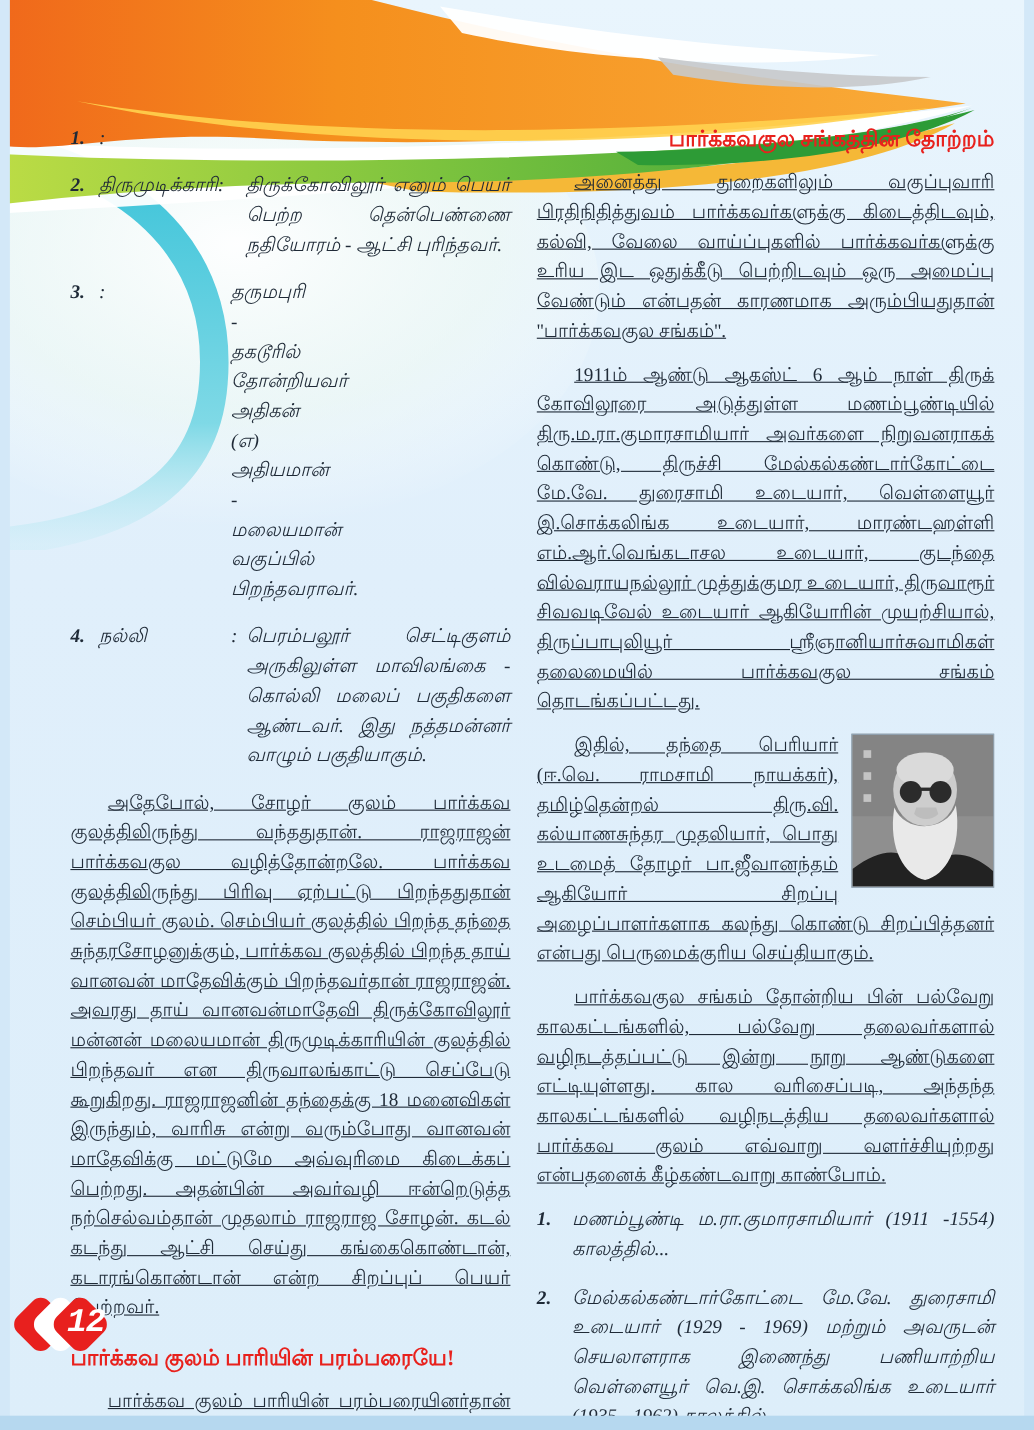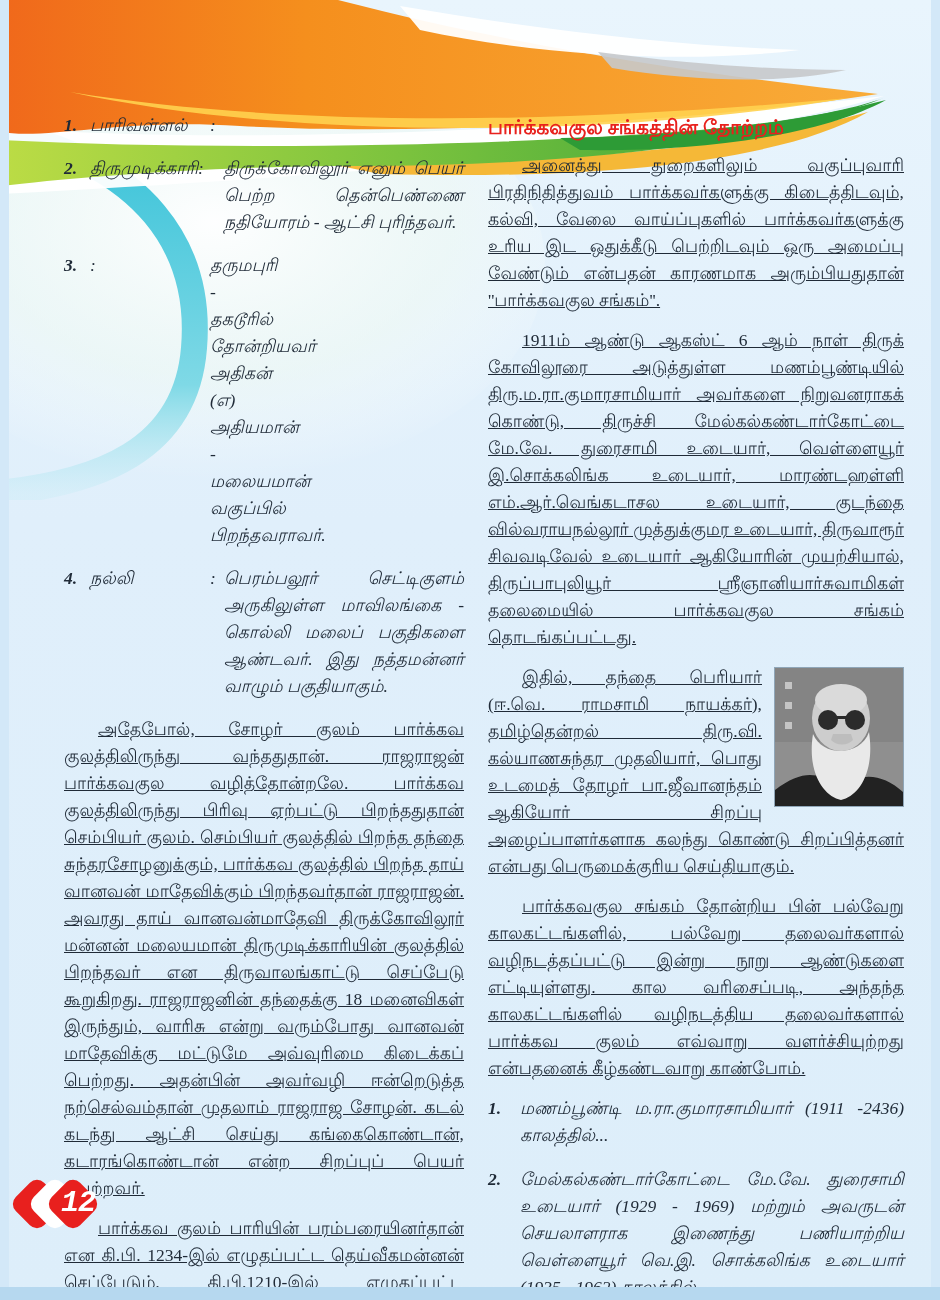--- a/index.html
+++ b/index.html
@@ -24,21 +24,21 @@
   }
   .gloss-item{
     display:grid;grid-template-columns:26px 120px 14px 1fr;
     margin-bottom:16px;font-style:italic;
   }
   .gloss-item .num{font-weight:bold;}
   .sec-heading{
     color:#e8211d;font-size:20px;line-height:27px;font-weight:bold;
     margin:20px 0 11px 0;text-align:left;font-style:normal;
   }
-  .sec-heading.first{margin-top:2px;}
+  .sec-heading.first{margin-top:2px;text-align:right;}
   p.para{margin:0 0 13px 0;text-indent:34px;text-decoration:underline;}
   p.para.last{margin-bottom:0;}
   .photo-frame{
     float:right;width:130px;height:140px;margin:3px 0 4px 12px;
     border:1px solid #8fa6b8;background:#9b9b9b;box-sizing:border-box;
   }
   .photo-frame svg{display:block;width:100%;height:100%;}
   .timeline-item{
     display:grid;grid-template-columns:32px 1fr;
     margin-bottom:17px;font-style:italic;
@@ -94,21 +94,20 @@
     <path d="M 400 6 C 540 30, 680 46, 800 50 C 690 64, 540 56, 420 30 Z" fill="#ffffff" opacity="0.95"></path>
     <path d="M 598 52 C 690 64, 772 70, 846 70 C 780 84, 698 82, 612 68 Z" fill="#c7c9cb" opacity="0.9"></path>
   </svg>
 
   <div class="columns">
 
     <div class="col-left">
 
       <div class="gloss-item">
         <span class="num">1.</span>
-        <span class="term">பாரிவள்ளல்</span>
         <span class="sep">:</span>
       </div>
       <div class="gloss-item">
         <span class="num">2.</span>
         <span class="term">திருமுடிக்காரி:</span>
         <span class="sep"></span>
         <span class="def">திருக்கோவிலூர் எனும் பெயர் பெற்ற தென்பெண்ணை நதியோரம் - ஆட்சி புரிந்தவர்.</span>
       </div>
       <div class="gloss-item">
         <span class="num">3.</span>
@@ -117,20 +116,21 @@
       </div>
       <div class="gloss-item">
         <span class="num">4.</span>
         <span class="term">நல்லி</span>
         <span class="sep">:</span>
         <span class="def">பெரம்பலூர் செட்டிகுளம் அருகிலுள்ள மாவிலங்கை - கொல்லி மலைப் பகுதிகளை ஆண்டவர். இது நத்தமன்னர் வாழும் பகுதியாகும்.</span>
       </div>
 
       <p class="para">அதேபோல், சோழர் குலம் பார்க்கவ குலத்திலிருந்து வந்ததுதான். ராஜராஜன் பார்க்கவகுல வழித்தோன்றலே. பார்க்கவ குலத்திலிருந்து பிரிவு ஏற்பட்டு பிறந்ததுதான் செம்பியர் குலம். செம்பியர் குலத்தில் பிறந்த தந்தை சுந்தரசோழனுக்கும், பார்க்கவ குலத்தில் பிறந்த தாய் வானவன் மாதேவிக்கும் பிறந்தவர்தான் ராஜராஜன். அவரது தாய் வானவன்மாதேவி திருக்கோவிலூர் மன்னன் மலையமான் திருமுடிக்காரியின் குலத்தில் பிறந்தவர் என திருவாலங்காட்டு செப்பேடு கூறுகிறது. ராஜராஜனின் தந்தைக்கு 18 மனைவிகள் இருந்தும், வாரிசு என்று வரும்போது வானவன் மாதேவிக்கு மட்டுமே அவ்வுரிமை கிடைக்கப் பெற்றது. அதன்பின் அவர்வழி ஈன்றெடுத்த நற்செல்வம்தான் முதலாம் ராஜராஜ சோழன். கடல் கடந்து ஆட்சி செய்து கங்கைகொண்டான், கடாரங்கொண்டான் என்ற சிறப்புப் பெயர் பெற்றவர்.</p>
 
+      <h3 class="sec-heading">பார்க்கவ குலம் பாரியின் பரம்பரையே!</h3>
       <p class="para last">பார்க்கவ குலம் பாரியின் பரம்பரையினர்தான் என கி.பி. 1234-இல் எழுதப்பட்ட தெய்வீகமன்னன் செப்பேடும், கி.பி.1210-இல் எழுதப்பட்ட திருக்கோவிலூர் மேலமடம் தெய்வீக நரசிங்கராஜ உடையார் செப்பேடும் கூறுகின்றன. அதேபோல், தமிழகத்தில் ஆட்சி புரிந்த முற்கால சோழர்களில் மனுநீதிச்சோழன், முகுந்தன், சிபிச்சக்கரவர்த்தி, காந்தன், செம்பியன், கரிகாலன், கிள்ளிவளவன், நலங்கிள்ளி, தித்தன், பெருங்கிள்ளி, நல்லுதிரன், கோப்பெருஞ்சோழன், கோச்செங்கண் ஆகியோர் சூரிய குலத்தில் தோன்றிய பார்க்கவ இன மன்னர்கள் என பல வரலாற்றுச் சான்றுகள் தெரிவிக்கின்றன.</p>
     </div>
 
     <div class="col-right">
 
       <h3 class="sec-heading first">பார்க்கவகுல சங்கத்தின் தோற்றம்</h3>
       <p class="para">அனைத்து துறைகளிலும் வகுப்புவாரி பிரதிநிதித்துவம் பார்க்கவர்களுக்கு கிடைத்திடவும், கல்வி, வேலை வாய்ப்புகளில் பார்க்கவர்களுக்கு உரிய இட ஒதுக்கீடு பெற்றிடவும் ஒரு அமைப்பு வேண்டும் என்பதன் காரணமாக அரும்பியதுதான் ''பார்க்கவகுல சங்கம்''.</p>
       <p class="para">1911ம் ஆண்டு ஆகஸ்ட் 6 ஆம் நாள் திருக் கோவிலூரை அடுத்துள்ள மணம்பூண்டியில் திரு.ம.ரா.குமாரசாமியார் அவர்களை நிறுவனராகக் கொண்டு, திருச்சி மேல்கல்கண்டார்கோட்டை மே.வே. துரைசாமி உடையார், வெள்ளையூர் இ.சொக்கலிங்க உடையார், மாரண்டஹள்ளி எம்.ஆர்.வெங்கடாசல உடையார், குடந்தை வில்வராயநல்லூர் முத்துக்குமர உடையார், திருவாரூர் சிவவடிவேல் உடையார் ஆகியோரின் முயற்சியால், திருப்பாபுலியூர் ஸ்ரீஞானியார்சுவாமிகள் தலைமையில் பார்க்கவகுல சங்கம் தொடங்கப்பட்டது.</p>
 
       <div style="overflow:hidden;">
@@ -151,21 +151,21 @@
             <path d="M 56 72 C 62 78, 72 78, 78 72 L 76 66 L 58 66 Z" fill="#bdbdbd"></path>
           </svg>
         </span>
         <p class="para">இதில், தந்தை பெரியார் (ஈ.வெ. ராமசாமி நாயக்கர்), தமிழ்தென்றல் திரு.வி. கல்யாணசுந்தர முதலியார், பொது உடமைத் தோழர் பா.ஜீவானந்தம் ஆகியோர் சிறப்பு அழைப்பாளர்களாக கலந்து கொண்டு சிறப்பித்தனர் என்பது பெருமைக்குரிய செய்தியாகும்.</p>
       </div>
 
       <p class="para">பார்க்கவகுல சங்கம் தோன்றிய பின் பல்வேறு காலகட்டங்களில், பல்வேறு தலைவர்களால் வழிநடத்தப்பட்டு இன்று நூறு ஆண்டுகளை எட்டியுள்ளது. கால வரிசைப்படி, அந்தந்த காலகட்டங்களில் வழிநடத்திய தலைவர்களால் பார்க்கவ குலம் எவ்வாறு வளர்ச்சியுற்றது என்பதனைக் கீழ்கண்டவாறு காண்போம்.</p>
 
       <div class="timeline-item">
         <span class="num">1.</span>
-        <span class="txt">மணம்பூண்டி ம.ரா.குமாரசாமியார் (1911 -2436) காலத்தில்...</span>
+        <span class="txt">மணம்பூண்டி ம.ரா.குமாரசாமியார் (1911 -1554) காலத்தில்...</span>
       </div>
       <div class="timeline-item">
         <span class="num">2.</span>
         <span class="txt">மேல்கல்கண்டார்கோட்டை மே.வே. துரைசாமி உடையார் (1929 - 1969) மற்றும் அவருடன் செயலாளராக இணைந்து பணியாற்றிய வெள்ளையூர் வெ.இ. சொக்கலிங்க உடையார் (1935 - 1962) காலத்தில்...</span>
       </div>
 
     </div>
   </div>
 
   <div class="page-badge">

